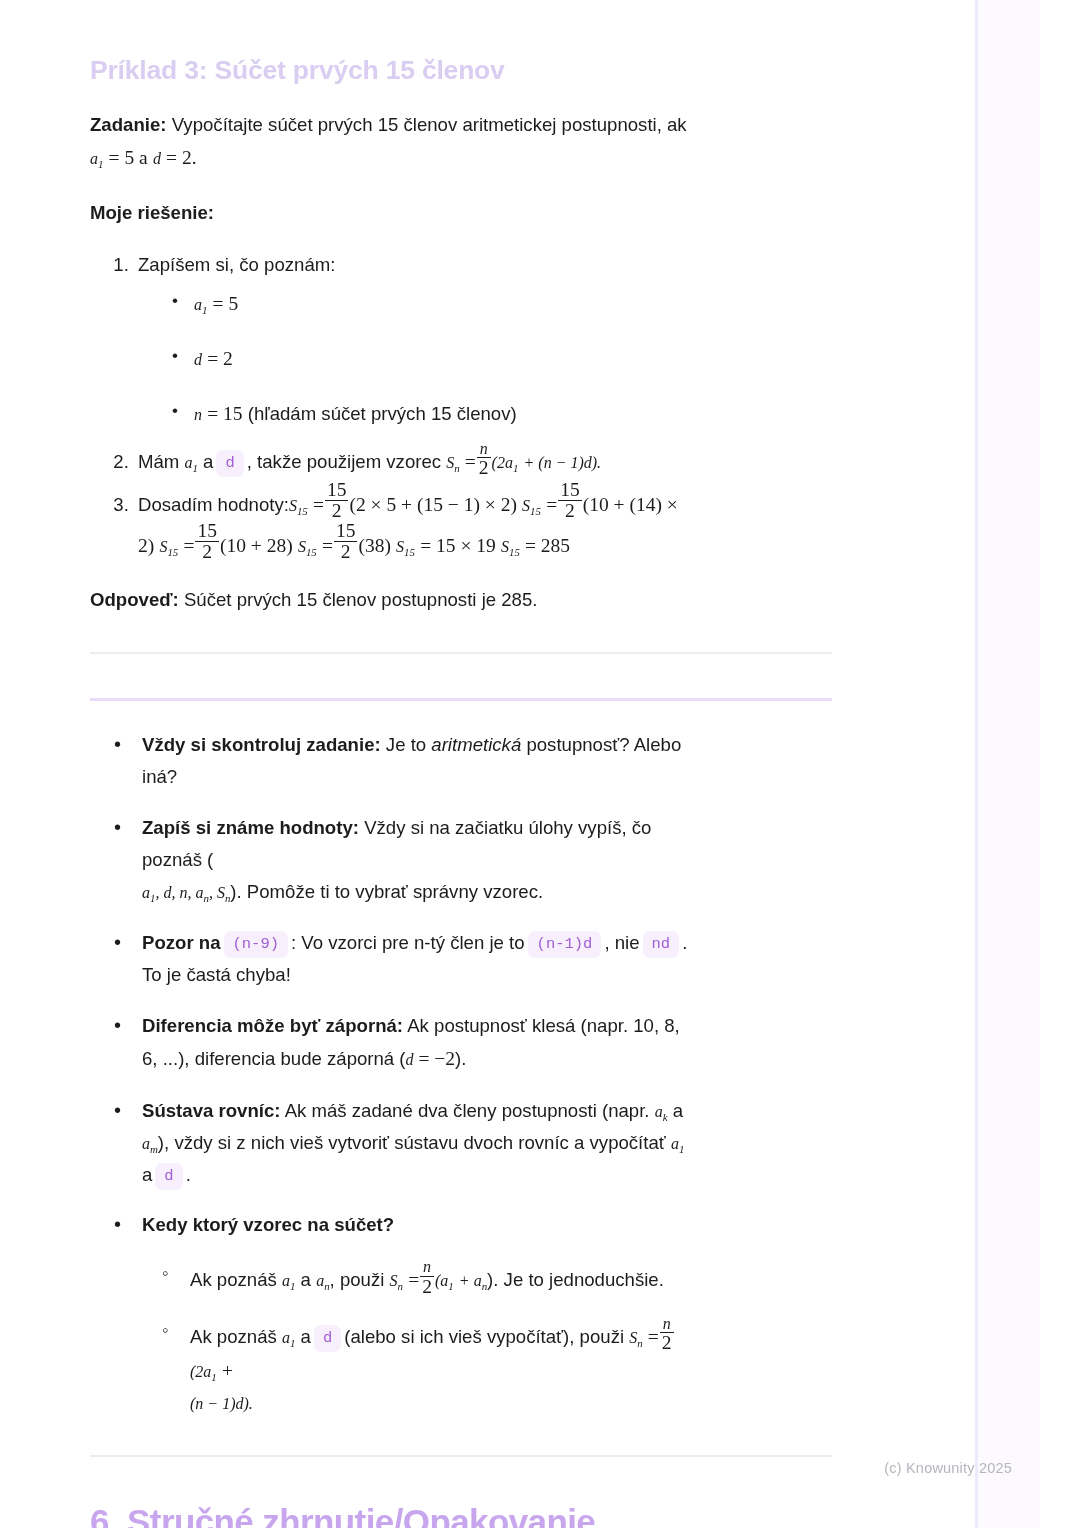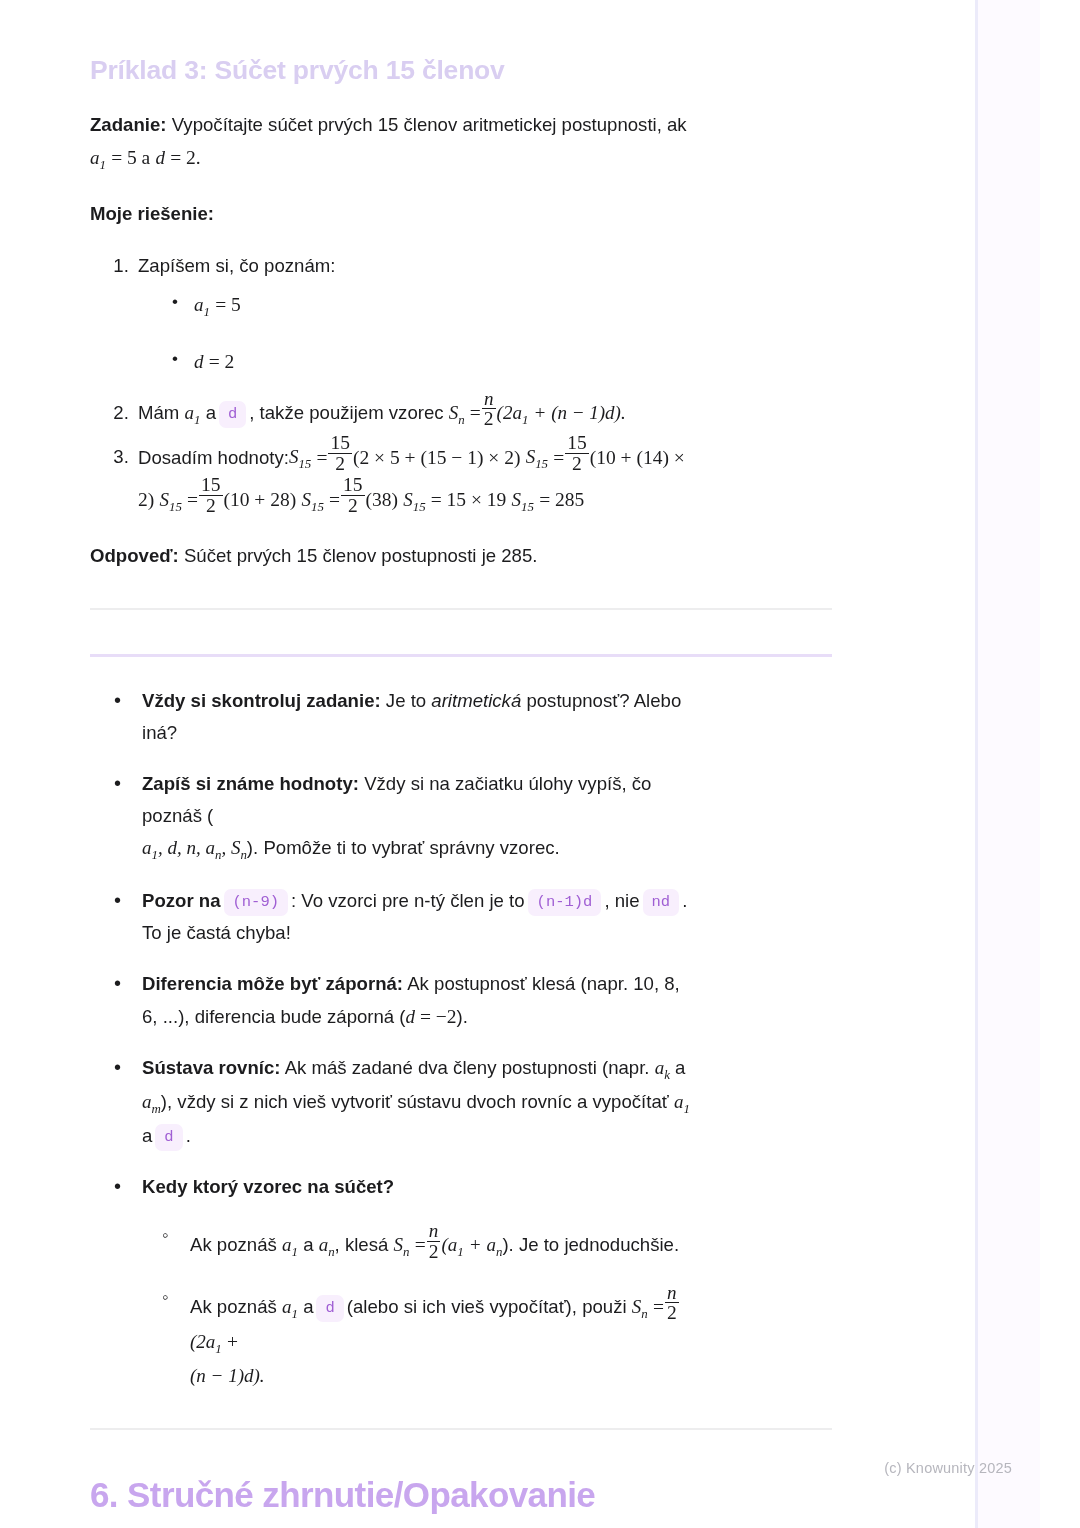--- a/index.html
+++ b/index.html
@@ -70,21 +70,21 @@
     text-align: justify;
     color: #1c1c1e;
   }
   p.body.narrow { text-align: left; }
   b, strong { font-weight: 700; }
 
   
   .m {
     font-family: "Liberation Serif", serif;
     font-style: italic;
-    font-size: 19px;
+    font-size: 16px;
   }
   .mr {
     font-family: "Liberation Serif", serif;
     font-style: normal;
     font-size: 19.5px;
   }
   .m sub, .mr sub {
     font-size: 0.68em;
     font-style: italic;
   }
@@ -235,20 +235,25 @@
       <span>Zapíšem si, čo poznám:</span>
       <ul class="inner">
         <li>
           <span class="m"><span>a</span><sub>1</sub></span>
           <span class="mr">= 5</span>
         </li>
         <li>
           <span class="m">d</span>
           <span class="mr">= 2</span>
         </li>
+        <li>
+          <span class="m">n</span>
+          <span class="mr">= 15</span>
+          <span>(hľadám súčet prvých 15 členov)</span>
+        </li>
       </ul>
     </li>
 
     <li>
       <span>Mám</span>
       <span class="m"><span>a</span><sub>1</sub></span>
       <span>a</span><span class="chip">d</span><span>, takže použijem vzorec</span>
       <span class="m"><span>S</span><sub>n</sub></span>
       <span class="mr">=</span><span class="frac"><span class="num m">n</span><span class="den mr">2</span></span><span class="m"><span>(2a</span><sub>1</sub></span>
       <span class="m">+ (n − 1)d).</span>
@@ -308,21 +313,21 @@
         <span>a</span><span class="chip">d</span><span>.</span>
       </li>
 
       <li>
         <b>Kedy ktorý vzorec na súčet?</b>
         <ul class="subtips">
           <li>
             <span>Ak poznáš</span>
             <span class="m"><span>a</span><sub>1</sub></span>
             <span>a</span>
-            <span class="m"><span>a</span><sub>n</sub></span><span>, klesá</span>
+            <span class="m"><span>a</span><sub>n</sub></span><span>, použi</span>
             <span class="m"><span>S</span><sub>n</sub></span>
             <span class="mr">=</span><span class="frac"><span class="num m">n</span><span class="den mr">2</span></span><span class="m"><span>(a</span><sub>1</sub></span>
             <span class="m"><span>+ a</span><sub>n</sub></span><span>). Je to jednoduchšie.</span>
           </li>
           <li>
             <span>Ak poznáš</span>
             <span class="m"><span>a</span><sub>1</sub></span>
             <span>a</span><span class="chip">d</span><span>(alebo si ich vieš vypočítať), použi</span>
             <span class="m"><span>S</span><sub>n</sub></span>
             <span class="mr">=</span><span class="frac"><span class="num m">n</span><span class="den mr">2</span></span><span class="m"><span>(2a</span><sub>1</sub></span>

